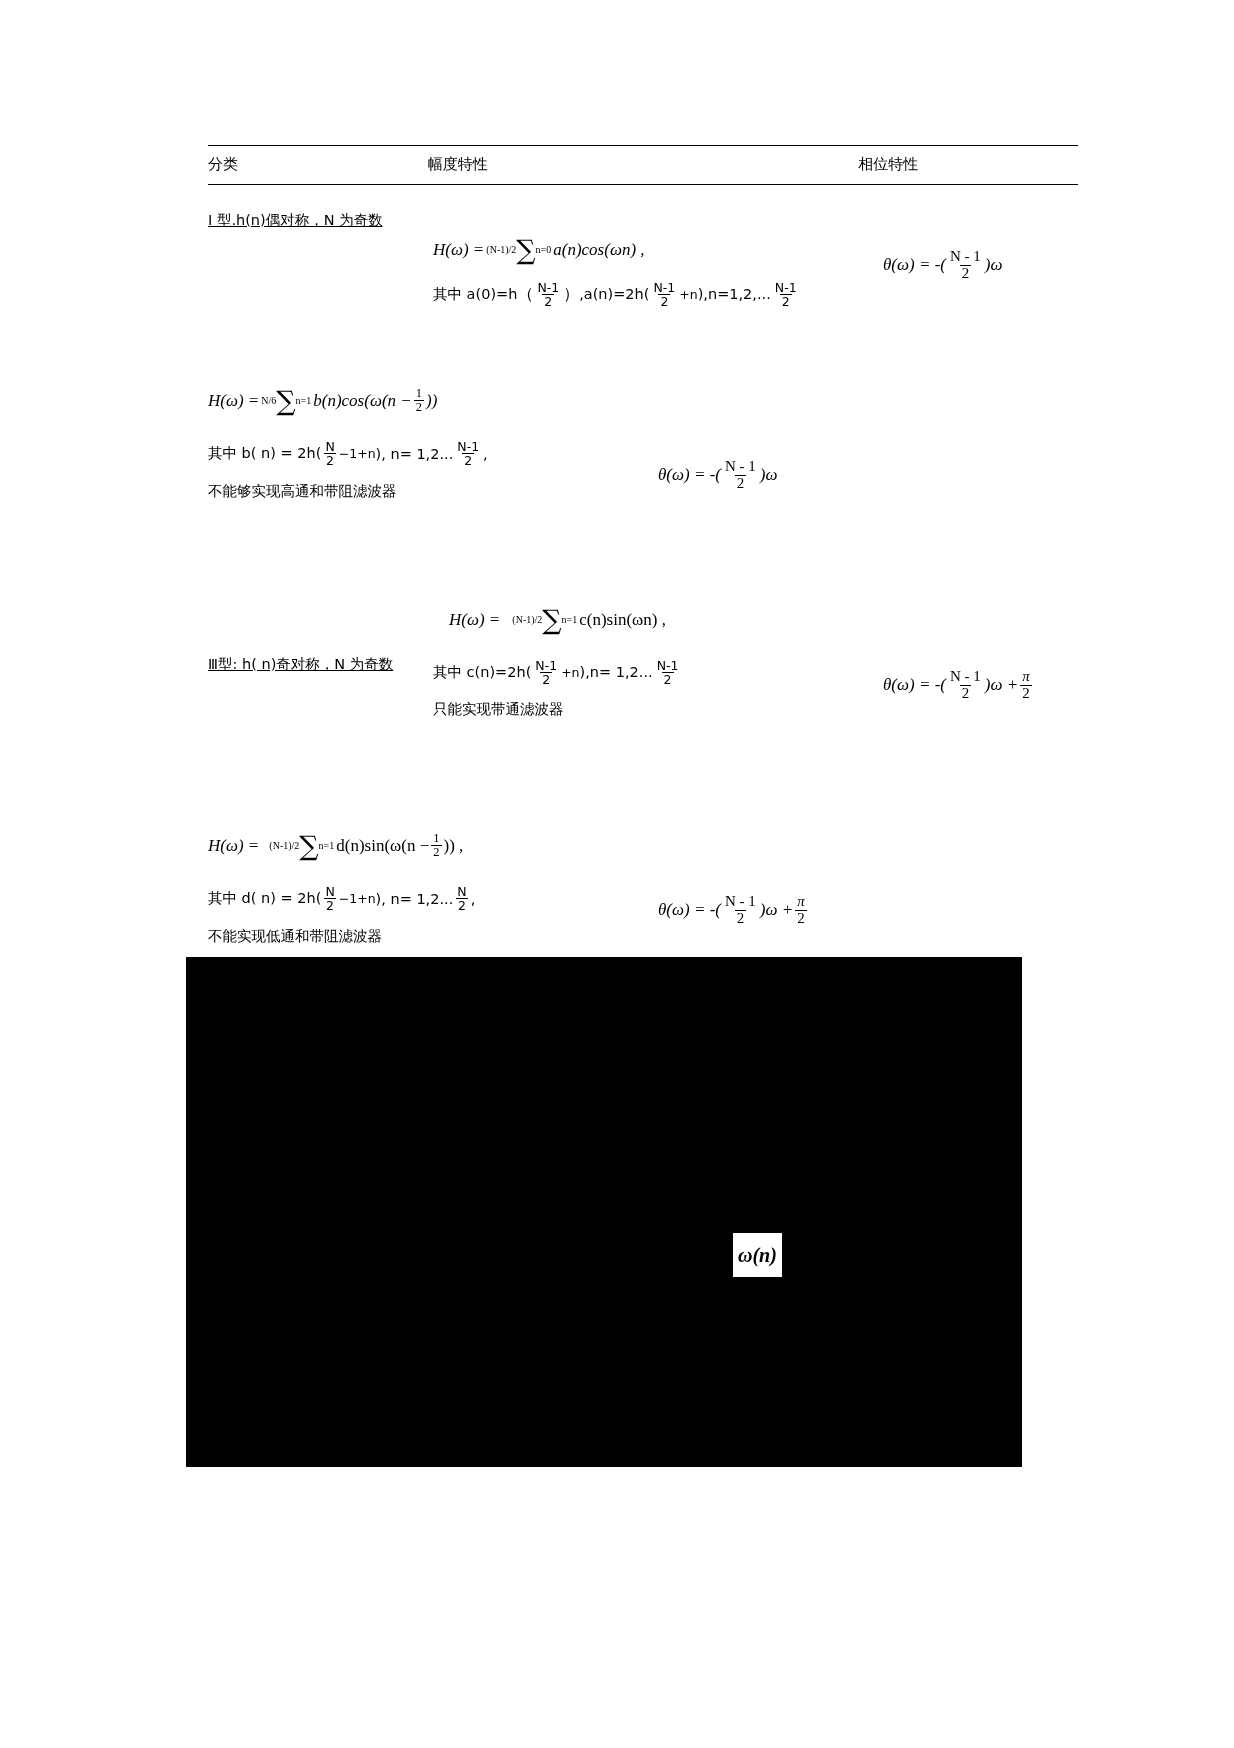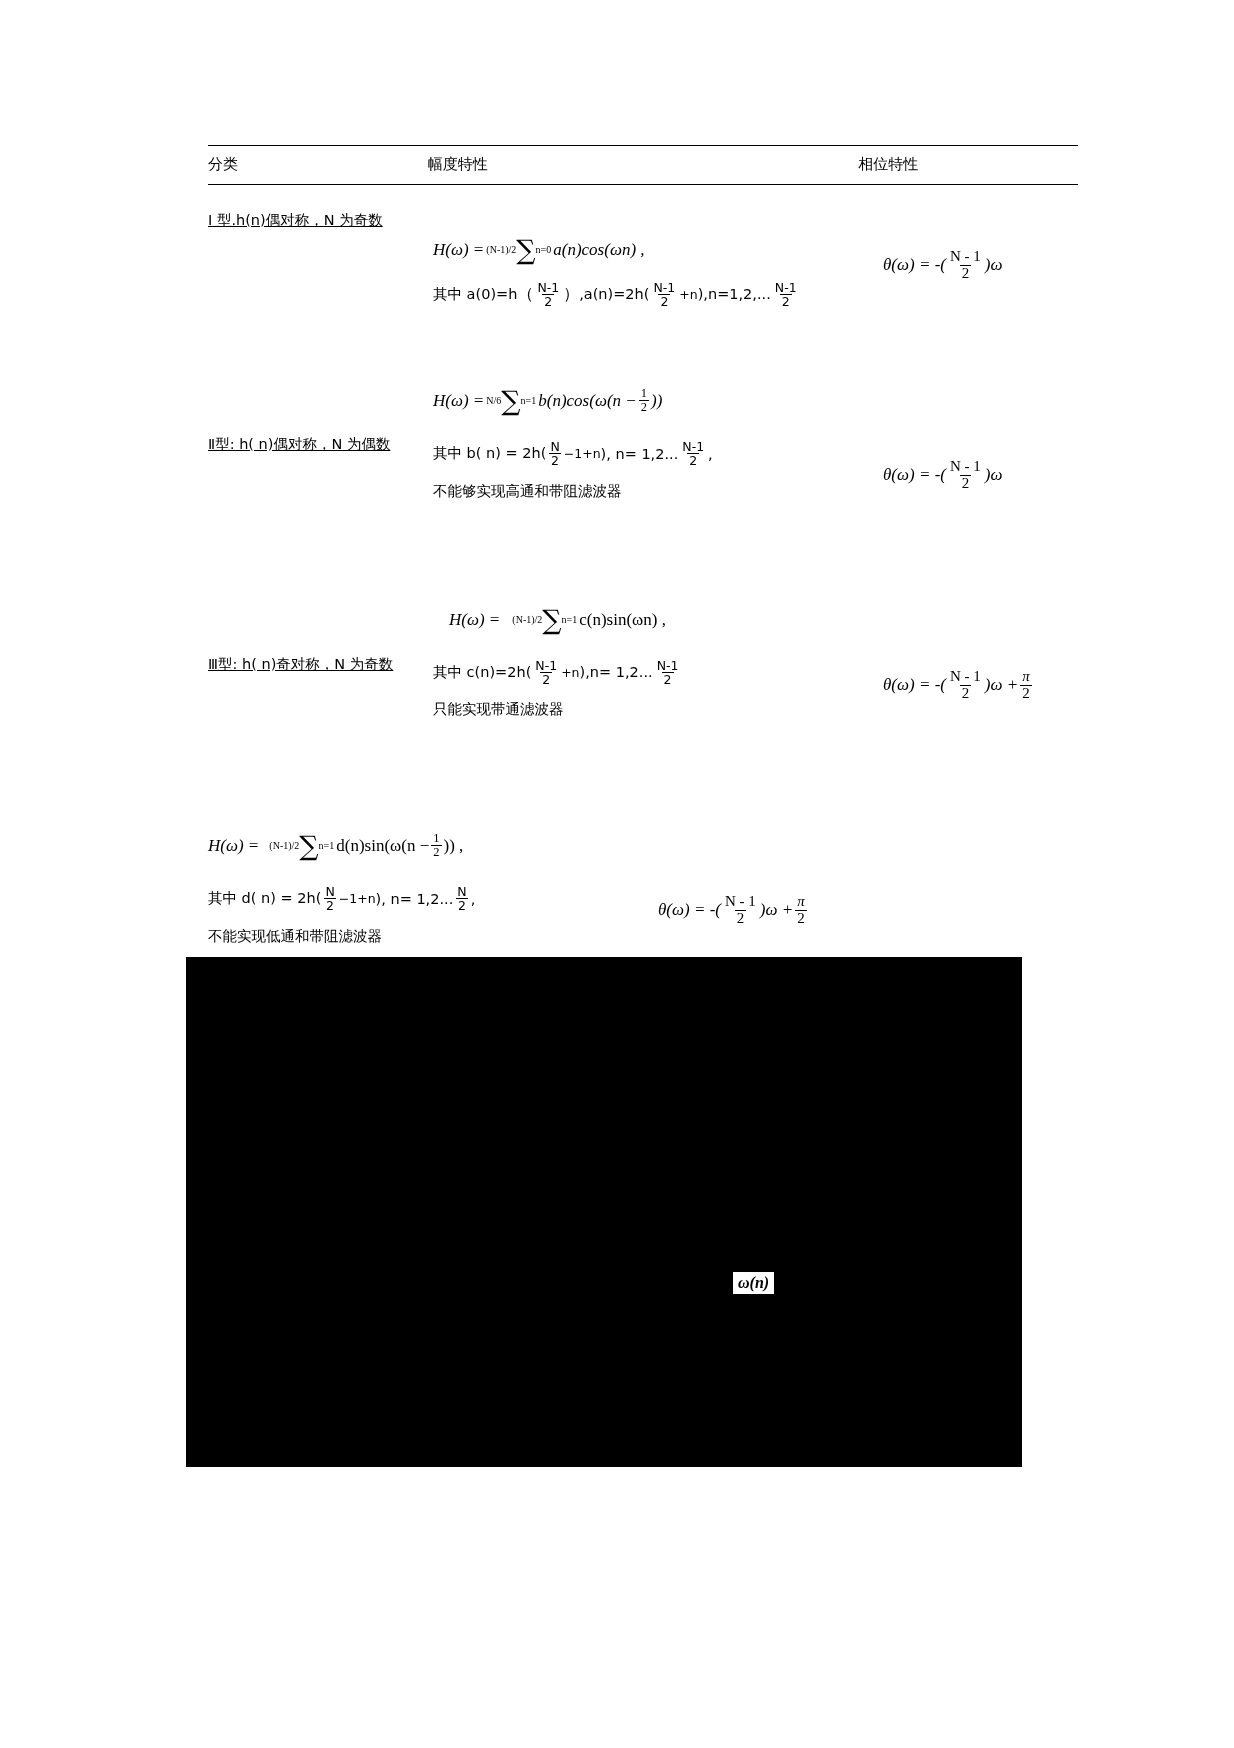--- a/index.html
+++ b/index.html
@@ -139,24 +139,23 @@
   }
   .omega-chip {
     position: absolute;
     left: 547px;
     top: 276px;
     background: #ffffff;
     color: #000000;
     font-family: "Liberation Serif", serif;
     font-style: italic;
     font-weight: bold;
-    font-size: 16px;
-    padding: 3px 5px;
+    font-size: 20px;
+    padding: 12px 5px;
     line-height: 1;
-    margin-top: 39px;
   }
   .blk1 { margin-top: 30px; }
   .blk2 { margin-top: 18px; }
   .row-pad { padding-top: 22px; padding-bottom: 8px; }
 </style>
 </head>
 <body>
 
 <div class="page">
 
@@ -211,21 +210,20 @@
           <span class="frac big">
             <span class="num">N - 1</span>
             <span class="den">2</span>
           </span>
           <span class="it">)ω</span>
         </div>
       </div>
     </div>
 
     <div class="body-row row-pad" style="min-height:190px;">
-      <div class="cat" style="padding-top:44px;">Ⅱ型: h( n)偶对称，N 为偶数</div>
       <div class="formulas">
         <div class="mathline">
           <span class="it">H(ω) =</span>
           <span class="sum">
             <span class="lim">N/6</span>
             <span class="sig">∑</span>
             <span class="lim">n=1</span>
           </span>
           <span class="it">b(n)cos(ω(n −</span>
           <span class="frac">

